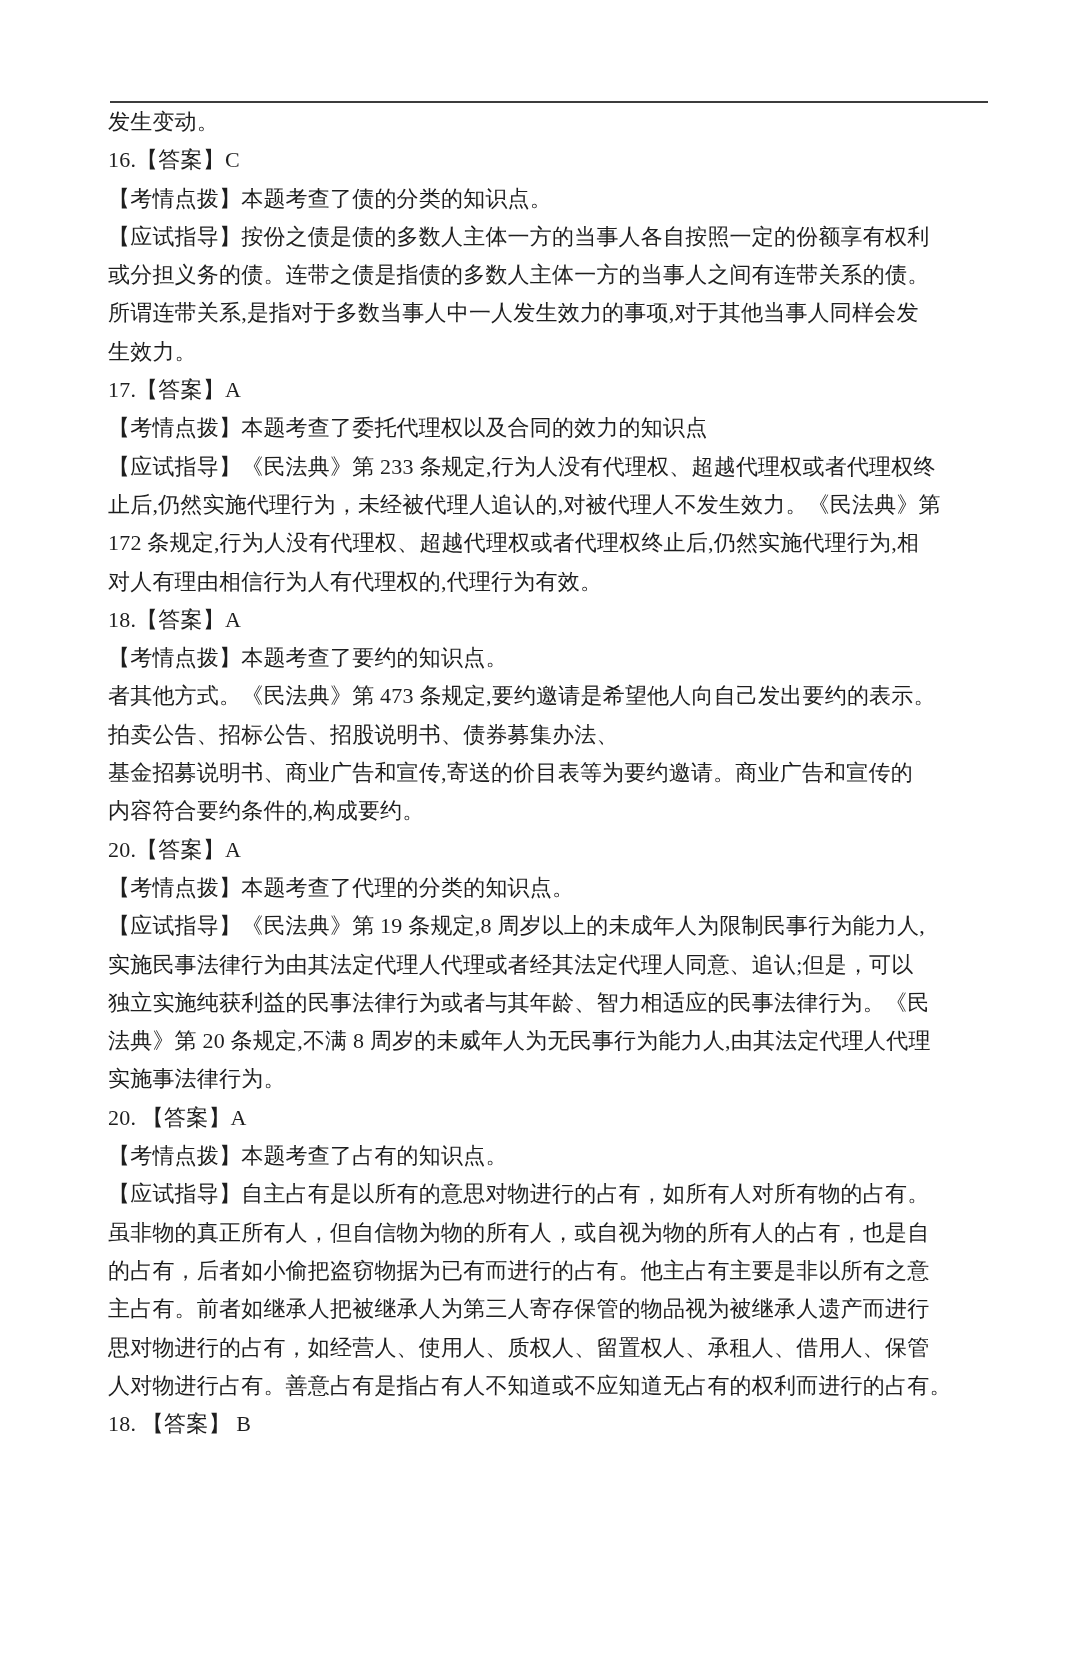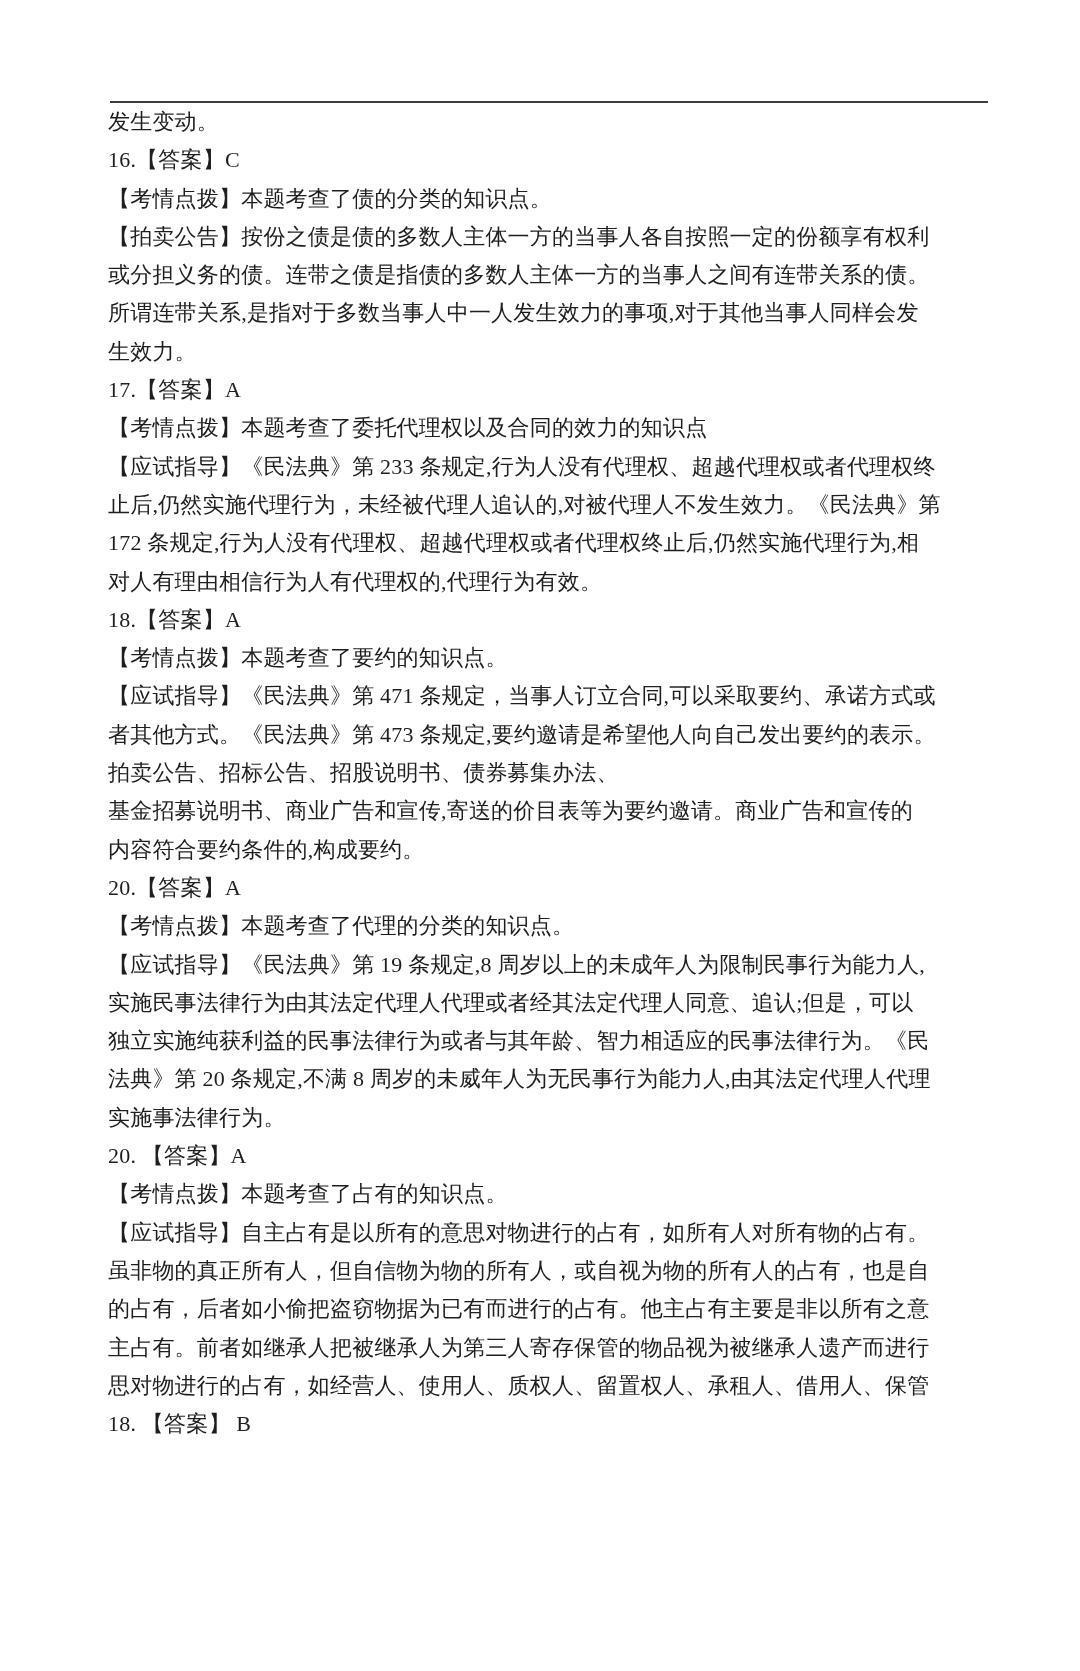--- a/index.html
+++ b/index.html
@@ -46,46 +46,46 @@
 </style>
 </head>
 <body>
 
 <div class="page">
   <div class="header-rule"></div>
   <div class="text-block" id="text-block">
       <div class="line">发生变动。</div>
       <div class="line">16.【答案】C</div>
       <div class="line">【考情点拨】本题考查了债的分类的知识点。</div>
-      <div class="line">【拍卖公告】按份之债是债的多数人主体一方的当事人各自按照一定的份额享有权利</div>
+      <div class="line">【应试指导】按份之债是债的多数人主体一方的当事人各自按照一定的份额享有权利</div>
       <div class="line">或分担义务的债。连带之债是指债的多数人主体一方的当事人之间有连带关系的债。</div>
       <div class="line">所谓连带关系,是指对于多数当事人中一人发生效力的事项,对于其他当事人同样会发</div>
       <div class="line">生效力。</div>
       <div class="line">17.【答案】A</div>
       <div class="line">【考情点拨】本题考查了委托代理权以及合同的效力的知识点</div>
       <div class="line">【应试指导】《民法典》第 233 条规定,行为人没有代理权、超越代理权或者代理权终</div>
       <div class="line">止后,仍然实施代理行为，未经被代理人追认的,对被代理人不发生效力。《民法典》第</div>
       <div class="line">172 条规定,行为人没有代理权、超越代理权或者代理权终止后,仍然实施代理行为,相</div>
       <div class="line">对人有理由相信行为人有代理权的,代理行为有效。</div>
       <div class="line">18.【答案】A</div>
       <div class="line">【考情点拨】本题考查了要约的知识点。</div>
-      <div class="line">【应试指导】《民法典》第 471 条规定，当事人订立合同,可以采取要约、承诺方式或</div>
       <div class="line">者其他方式。《民法典》第 473 条规定,要约邀请是希望他人向自己发出要约的表示。</div>
       <div class="line">拍卖公告、招标公告、招股说明书、债券募集办法、</div>
       <div class="line">基金招募说明书、商业广告和宣传,寄送的价目表等为要约邀请。商业广告和宣传的</div>
       <div class="line">内容符合要约条件的,构成要约。</div>
       <div class="line">20.【答案】A</div>
       <div class="line">【考情点拨】本题考查了代理的分类的知识点。</div>
       <div class="line">【应试指导】《民法典》第 19 条规定,8 周岁以上的未成年人为限制民事行为能力人,</div>
       <div class="line">实施民事法律行为由其法定代理人代理或者经其法定代理人同意、追认;但是，可以</div>
       <div class="line">独立实施纯获利益的民事法律行为或者与其年龄、智力相适应的民事法律行为。《民</div>
       <div class="line">法典》第 20 条规定,不满 8 周岁的未威年人为无民事行为能力人,由其法定代理人代理</div>
       <div class="line">实施事法律行为。</div>
       <div class="line">20. 【答案】A</div>
       <div class="line">【考情点拨】本题考查了占有的知识点。</div>
       <div class="line">【应试指导】自主占有是以所有的意思对物进行的占有，如所有人对所有物的占有。</div>
       <div class="line">虽非物的真正所有人，但自信物为物的所有人，或自视为物的所有人的占有，也是自</div>
       <div class="line">的占有，后者如小偷把盗窃物据为已有而进行的占有。他主占有主要是非以所有之意</div>
       <div class="line">主占有。前者如继承人把被继承人为第三人寄存保管的物品视为被继承人遗产而进行</div>
       <div class="line">思对物进行的占有，如经营人、使用人、质权人、留置权人、承租人、借用人、保管</div>
+      <div class="line">人对物进行占有。善意占有是指占有人不知道或不应知道无占有的权利而进行的占有。</div>
       <div class="line">18. 【答案】 B</div>
     </div>
 </div>
 
 </body></html>

